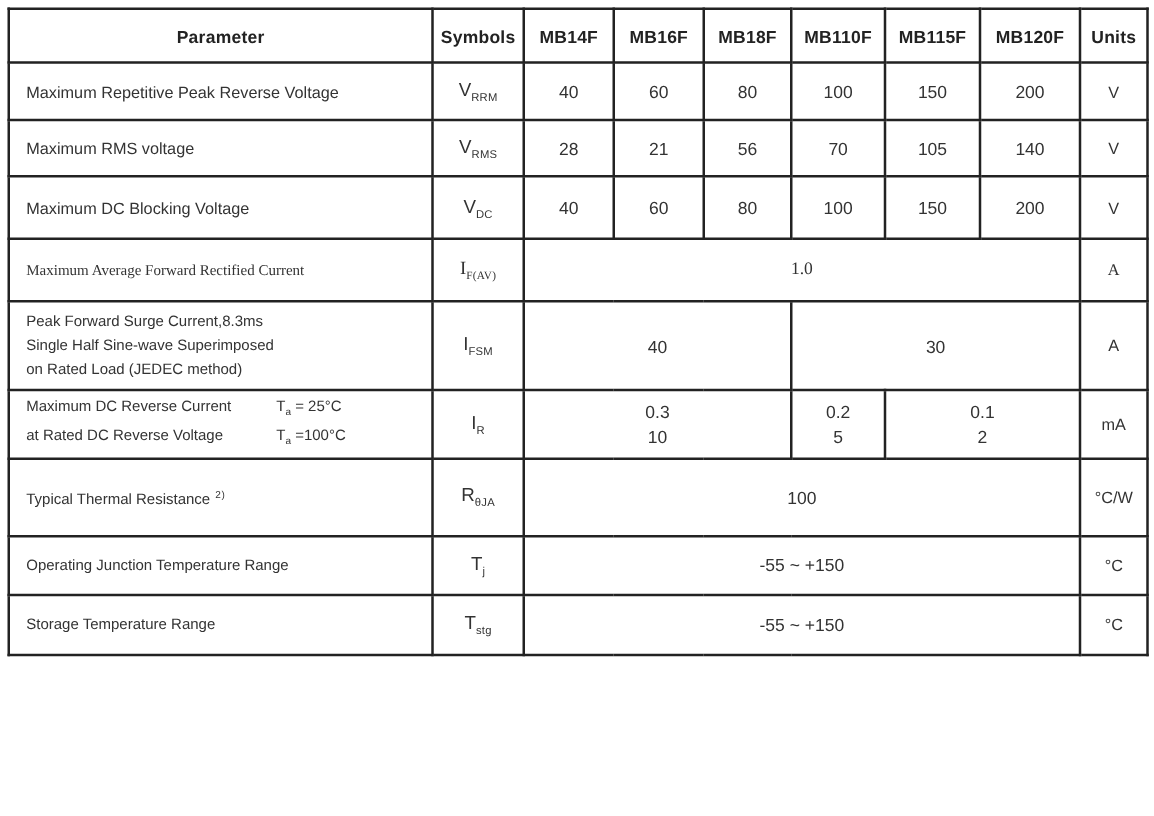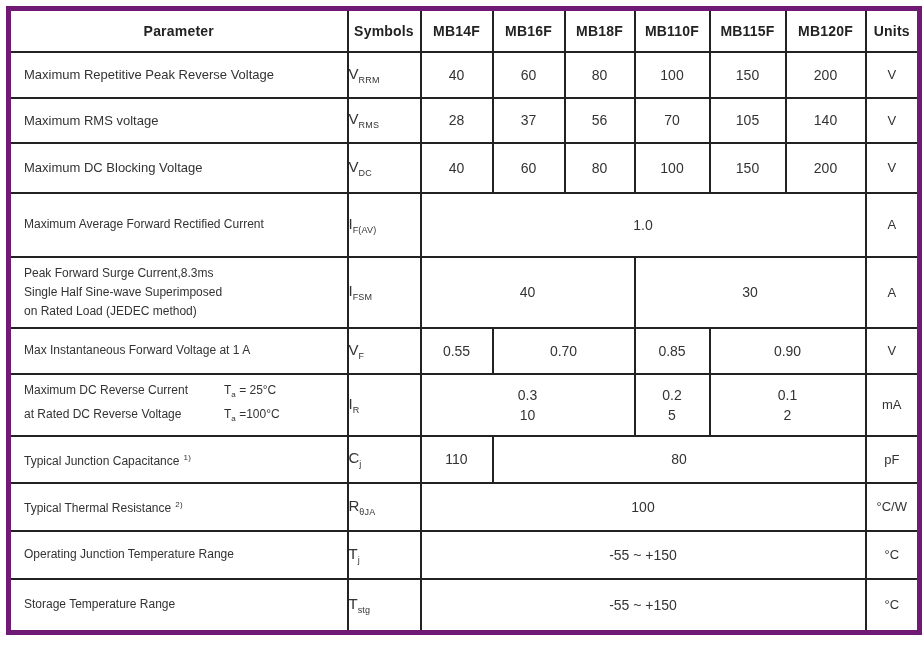--- a/index.html
+++ b/index.html
@@ -9,42 +9,42 @@
     background: #ffffff;
     font-family: "Liberation Sans", sans-serif;
     color: #333333;
     overflow: hidden;
   }
   .page { padding: 6px; }
   table.ratings {
     border-collapse: collapse;
     table-layout: fixed;
     width: 911px;
-    border: 5px solid #701a75;
+    border: 2px solid #701a75;
     background: #ffffff;
   }
   th, td {
     border: 2px solid #222222;
     padding: 0;
     vertical-align: middle;
     overflow: hidden;
   }
   thead tr { height: 43px; }
   th {
     font-size: 14px;
     font-weight: bold;
     color: #222222;
     text-align: center;
     letter-spacing: 0.2px;
   }
   
   tbody tr:nth-child(1)  { height: 46px; }
   tbody tr:nth-child(2)  { height: 45px; }
   tbody tr:nth-child(3)  { height: 50px; }
-  tbody tr:nth-child(4)  { height: 64px; }
+  tbody tr:nth-child(4)  { height: 50px; font-family: Liberation Serif, serif; }
   tbody tr:nth-child(5)  { height: 71px; }
   tbody tr:nth-child(6)  { height: 46px; }
   tbody tr:nth-child(7)  { height: 62px; margin-top: 28px; }
   tbody tr:nth-child(8)  { height: 47px; }
   tbody tr:nth-child(9)  { height: 48px; }
   tbody tr:nth-child(10) { height: 48px; }
   tbody tr:nth-child(11) { height: 54px; }
 
   td.param {
     text-align: left;
@@ -57,21 +57,21 @@
   .param-line.with-cond .param-text { width: 200px; flex: 0 0 200px; }
   .param-sup {
     font-size: 8px;
     vertical-align: super;
     margin-left: 4px;
     letter-spacing: 0.5px;
   }
   .cond { white-space: pre; }
   .cond sub { font-size: 8px; }
 
-  td.symbol { font-size: 15px; }
+  td.symbol { text-align: center; font-size: 15px; }
   td.symbol sub { font-size: 9px; letter-spacing: 0.2px; }
 
   td.value { text-align: center; font-size: 14px; }
   td.value div { line-height: 20px; }
 
   td.unit { text-align: center; font-size: 13px; }
 
   sub { vertical-align: sub; }
 </style>
 </head>
@@ -131,21 +131,21 @@
         </tr>
         <tr class="data-row">
           <td class="param">
             <div class="param-line"><span class="param-text">Maximum RMS voltage</span></div>
           </td>
           <td class="symbol"><span class="sym-base">V</span><sub class="sym-sub">RMS</sub></td>
           <td class="value" colspan="1">
             <div class="value-line">28</div>
           </td>
           <td class="value" colspan="1">
-            <div class="value-line">37</div>
+            <div class="value-line">21</div>
           </td>
           <td class="value" colspan="1">
             <div class="value-line">56</div>
           </td>
           <td class="value" colspan="1">
             <div class="value-line">70</div>
           </td>
           <td class="value" colspan="1">
             <div class="value-line">105</div>
           </td>
@@ -196,39 +196,20 @@
             <div class="param-line"><span class="param-text">on Rated Load (JEDEC method)</span></div>
           </td>
           <td class="symbol"><span class="sym-base">I</span><sub class="sym-sub">FSM</sub></td>
           <td class="value" colspan="3">
             <div class="value-line">40</div>
           </td>
           <td class="value" colspan="3">
             <div class="value-line">30</div>
           </td>
           <td class="unit">A</td>
-        </tr>
-        <tr class="data-row">
-          <td class="param">
-            <div class="param-line"><span class="param-text">Max Instantaneous Forward Voltage at 1 A</span></div>
-          </td>
-          <td class="symbol"><span class="sym-base">V</span><sub class="sym-sub">F</sub></td>
-          <td class="value" colspan="1">
-            <div class="value-line">0.55</div>
-          </td>
-          <td class="value" colspan="2">
-            <div class="value-line">0.70</div>
-          </td>
-          <td class="value" colspan="1">
-            <div class="value-line">0.85</div>
-          </td>
-          <td class="value" colspan="2">
-            <div class="value-line">0.90</div>
-          </td>
-          <td class="unit">V</td>
         </tr>
         <tr class="data-row">
           <td class="param">
             <div class="param-line with-cond">
               <span class="param-text">Maximum DC Reverse Current</span>
               <span class="cond"><span class="cond-base">T</span><sub class="cond-sub">a</sub><span class="cond-rest"> = 25°C</span></span>
             </div>
             <div class="param-line with-cond">
               <span class="param-text">at Rated DC Reverse Voltage</span>
               <span class="cond"><span class="cond-base">T</span><sub class="cond-sub">a</sub><span class="cond-rest"> =100°C</span></span>
@@ -244,33 +225,20 @@
             <div class="value-line">5</div>
           </td>
           <td class="value" colspan="2">
             <div class="value-line">0.1</div>
             <div class="value-line">2</div>
           </td>
           <td class="unit">mA</td>
         </tr>
         <tr class="data-row">
           <td class="param">
-            <div class="param-line"><span class="param-text">Typical Junction Capacitance</span><span class="param-sup">1)</span></div>
-          </td>
-          <td class="symbol"><span class="sym-base">C</span><sub class="sym-sub">j</sub></td>
-          <td class="value" colspan="1">
-            <div class="value-line">110</div>
-          </td>
-          <td class="value" colspan="5">
-            <div class="value-line">80</div>
-          </td>
-          <td class="unit">pF</td>
-        </tr>
-        <tr class="data-row">
-          <td class="param">
             <div class="param-line"><span class="param-text">Typical Thermal Resistance</span><span class="param-sup">2)</span></div>
           </td>
           <td class="symbol"><span class="sym-base">R</span><sub class="sym-sub">θJA</sub></td>
           <td class="value" colspan="6">
             <div class="value-line">100</div>
           </td>
           <td class="unit">°C/W</td>
         </tr>
         <tr class="data-row">
           <td class="param">

